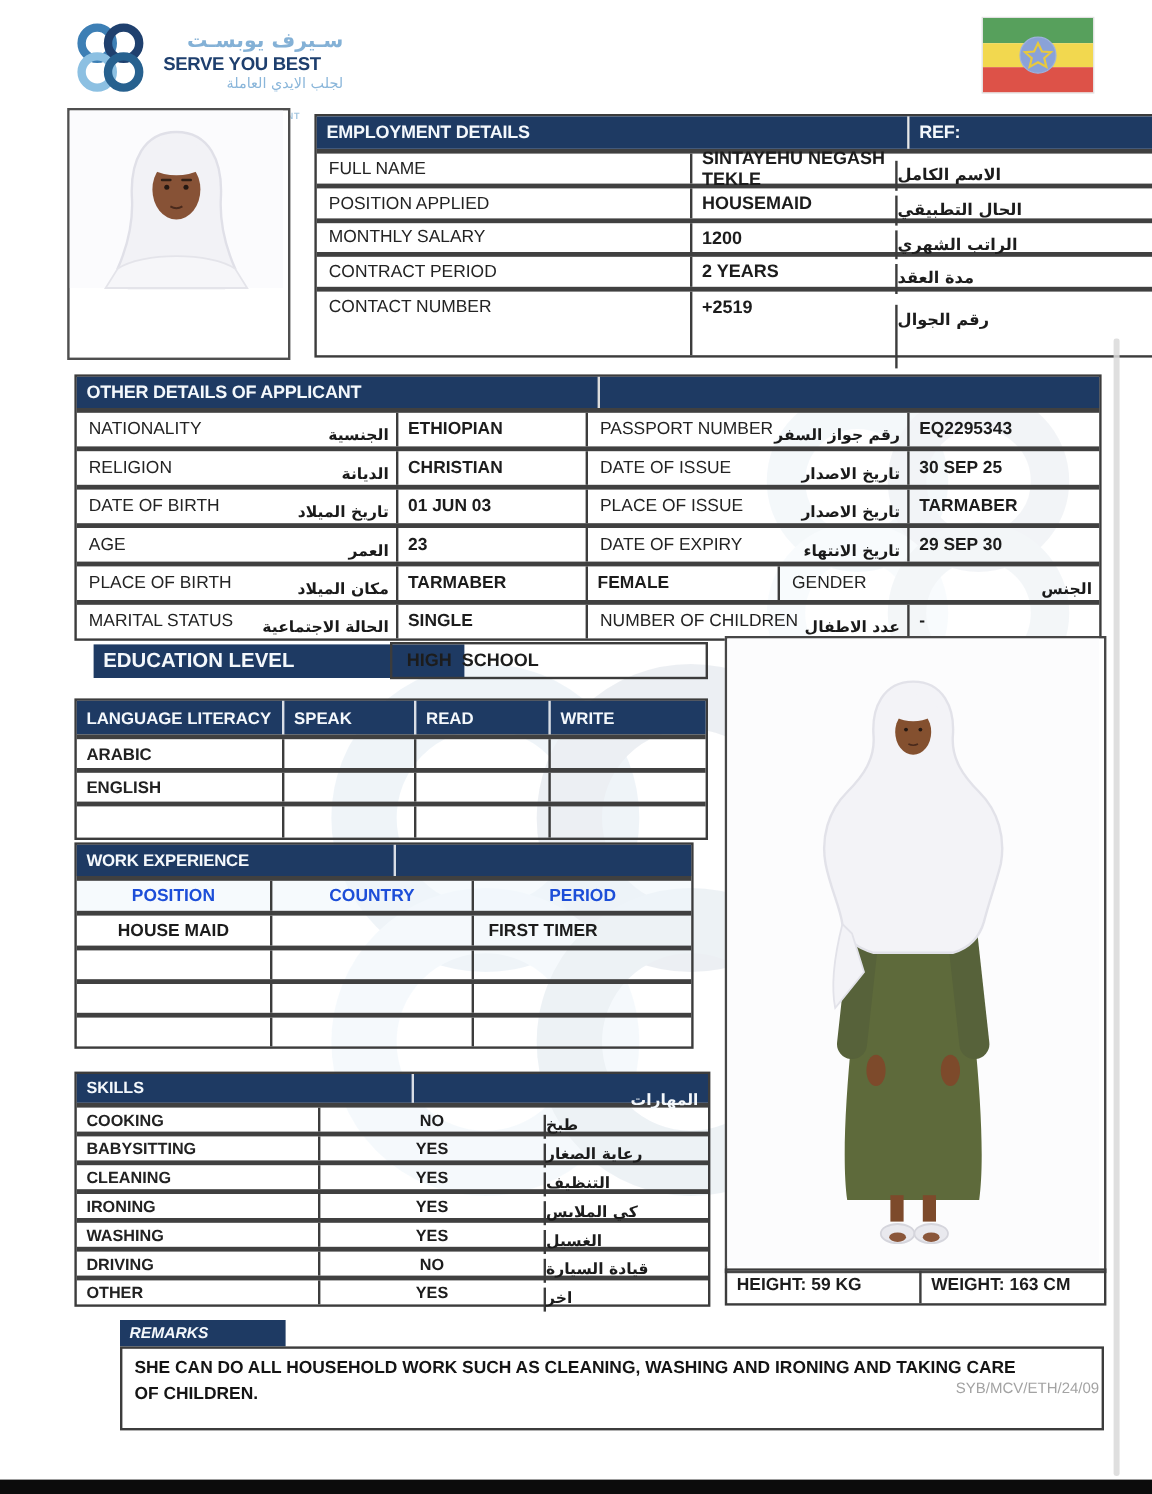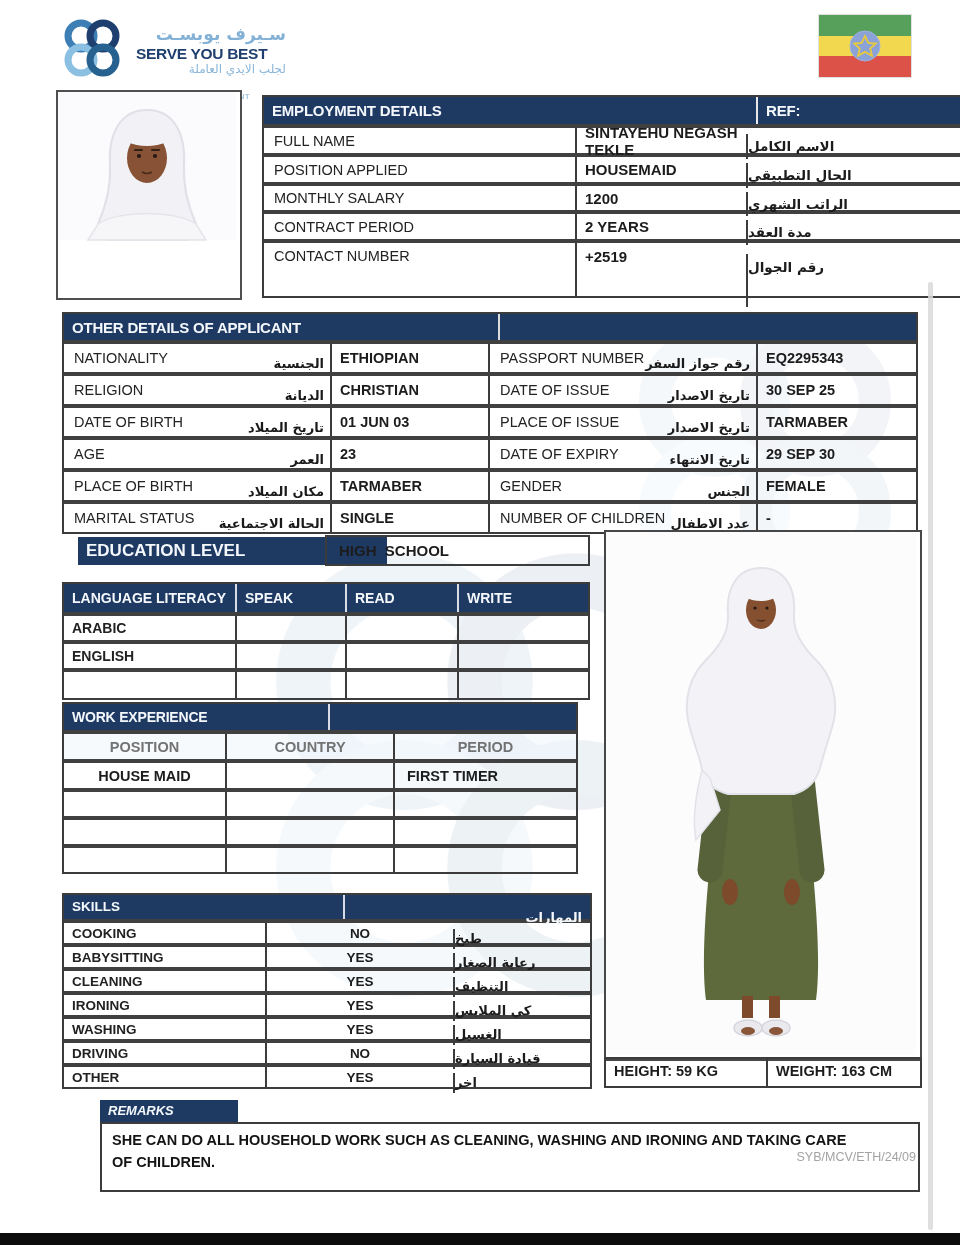--- a/index.html
+++ b/index.html
@@ -78,21 +78,21 @@
 
   
   .we{left:62px;top:702px;width:516px;}
   .we-head{display:flex;height:26px;}
   .we-head .h1{width:256px;border-right:2px solid #d8dde5;}
   .we-head .h2{flex:1;}
   .we .hrow{background:rgba(238,245,251,0.55);}
   .we .c1{width:161px;justify-content:center;font-size:14.5px;}
   .we .c2{width:168px;justify-content:center;font-size:14.5px;}
   .we .c3{flex:1;justify-content:center;font-size:14.5px;}
-  .we .hrow .cell{font-weight:bold;color:#737373;}
+  .we .hrow .cell{font-weight:bold;color:#1d4ed8;}
   .we .vrow .c1{font-weight:bold;}
   .we .vrow .c3{justify-content:flex-start;padding-left:12px;font-weight:bold;}
   .we .row{height:28px;}
 
   
   .sk{left:62px;top:893px;width:530px;}
   .sk-head{display:flex;height:24px;}
   .sk-head .h1{width:281px;border-right:2px solid #d8dde5;font-weight:bold;font-size:13.5px;
                line-height:24px;padding-left:8px;box-sizing:border-box;}
   .sk-head .h2{flex:1;font-weight:bold;font-size:13px;line-height:24px;text-align:right;
@@ -259,25 +259,25 @@
           <span class="arl ar">تاريخ الانتهاء</span>
         </div>
       <div class="cell val2 bL">29 SEP 30</div>
     </div>
     <div class="row">
       <div class="cell lab">
           <span>PLACE OF BIRTH</span>
           <span class="arl ar">مكان الميلاد</span>
         </div>
       <div class="cell val1 bL">TARMABER</div>
+      <div class="cell val2 bL">FEMALE</div>
       <div class="cell lab lab2 bL">
           <span>GENDER</span>
           <span class="arl ar">الجنس</span>
         </div>
-      <div class="cell val2 bL">FEMALE</div>
     </div>
     <div class="row">
       <div class="cell lab">
           <span>MARITAL STATUS</span>
           <span class="arl ar">الحالة الاجتماعية</span>
         </div>
       <div class="cell val1 bL">SINGLE</div>
       <div class="cell lab lab2 bL">
           <span>NUMBER OF CHILDREN</span>
           <span class="arl ar">عدد الاطفال</span>

